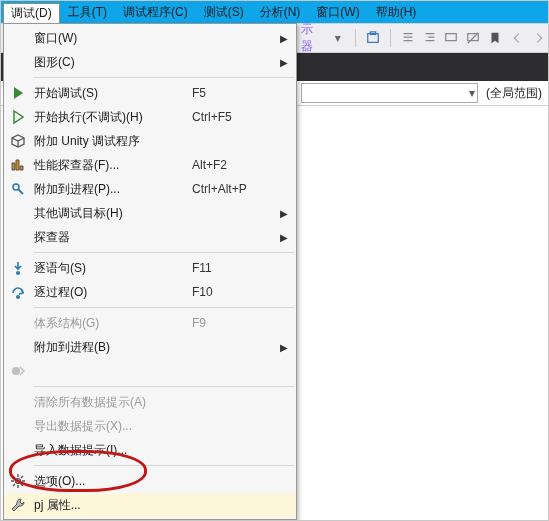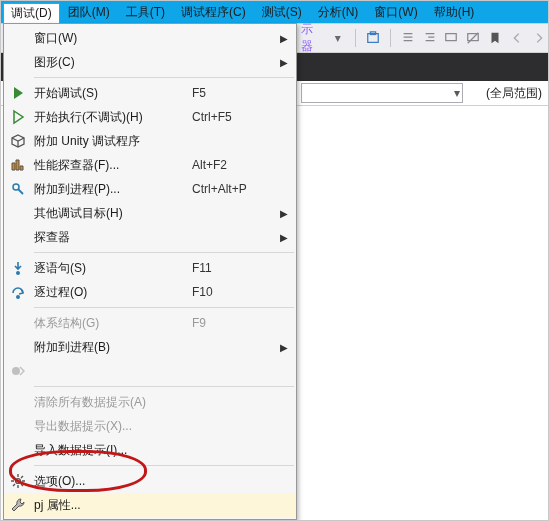--- a/index.html
+++ b/index.html
@@ -13,21 +13,21 @@
   .toolbar .tlabel{color:#8b5cf6}
   .toolbar .sep{width:1px;height:18px;background:#c6c6c8;margin:0 4px}
   .toolbar .tbtn{width:18px;height:18px;display:flex;align-items:center;justify-content:center;color:#6a6a6a}
   .toolbar .tbtn svg{width:14px;height:14px}
   
   .darkbar{height:28px;background:#2d2d30}
   
   .comborow{display:flex;align-items:center;height:24px;background:#fff;border-bottom:1px solid #d0d0d0}
   .combo{margin-left:300px;flex:1;border:1px solid #abadb3;height:18px;display:flex;align-items:center;justify-content:flex-end;padding-right:2px;background:#fff}
   .combo .dd{color:#5a5a5a}
-  .scope{margin-left:23px;margin-right:6px;color:#1b1b1b}
+  .scope{margin-left:8px;margin-right:6px;color:#1b1b1b}
   
   .menu{position:absolute;left:2px;top:22px;width:292px;background:#f6f6f6;border:1px solid #979797;box-shadow:2px 2px 4px rgba(0,0,0,.25);padding:2px 0}
   .row{display:flex;align-items:center;height:24px;position:relative}
   .row.disabled{color:#9a9a9a}
   .row .gutter{width:28px;display:flex;align-items:center;justify-content:center}
   .row .gutter svg{width:16px;height:16px}
   .row .lbl{flex:1;padding-left:2px;white-space:nowrap}
   .row .shc{width:88px;color:#333;white-space:nowrap}
   .row.disabled .shc{color:#9a9a9a}
   .row .sub{width:16px;color:#333;font-size:10px}
@@ -37,21 +37,20 @@
   
   .callout{position:absolute;left:8px;top:449px;width:132px;height:36px;border:3px solid #c21717;border-radius:60px/20px;pointer-events:none}
 </style>
 </head>
 <body>
 
 <div class="root">
 
   <div class="menubar" id="menubar">
       <div class="mitem active">调试(D)</div>
-      <div class="mitem">团队(M)</div>
       <div class="mitem">工具(T)</div>
       <div class="mitem">调试程序(C)</div>
       <div class="mitem">测试(S)</div>
       <div class="mitem">分析(N)</div>
       <div class="mitem">窗口(W)</div>
       <div class="mitem">帮助(H)</div>
     </div>
 
   <div class="toolbar">
     <span class="tlabel">示器</span>

